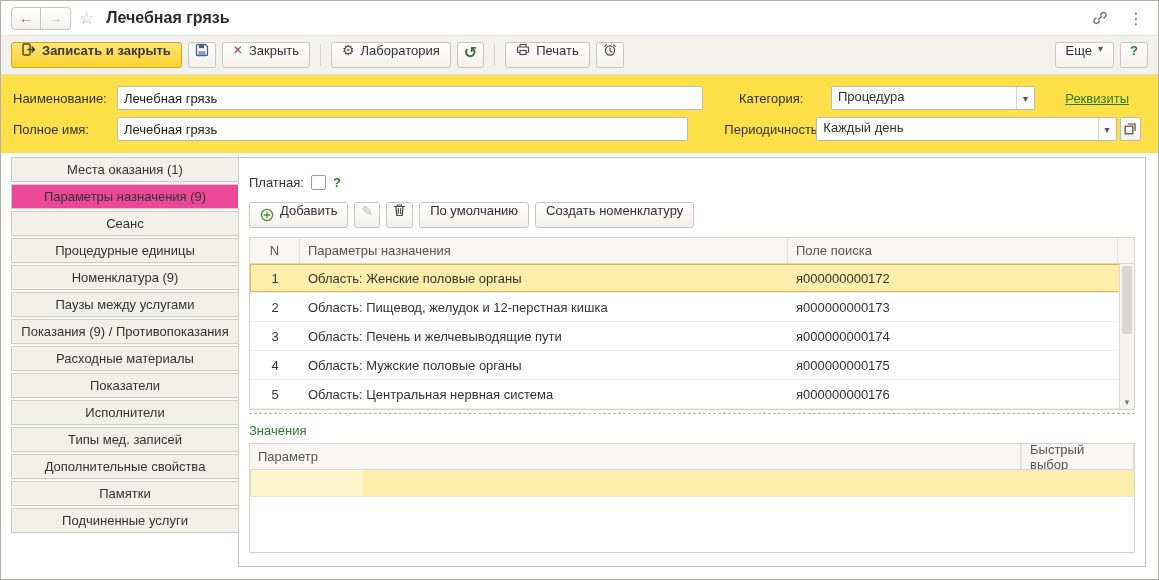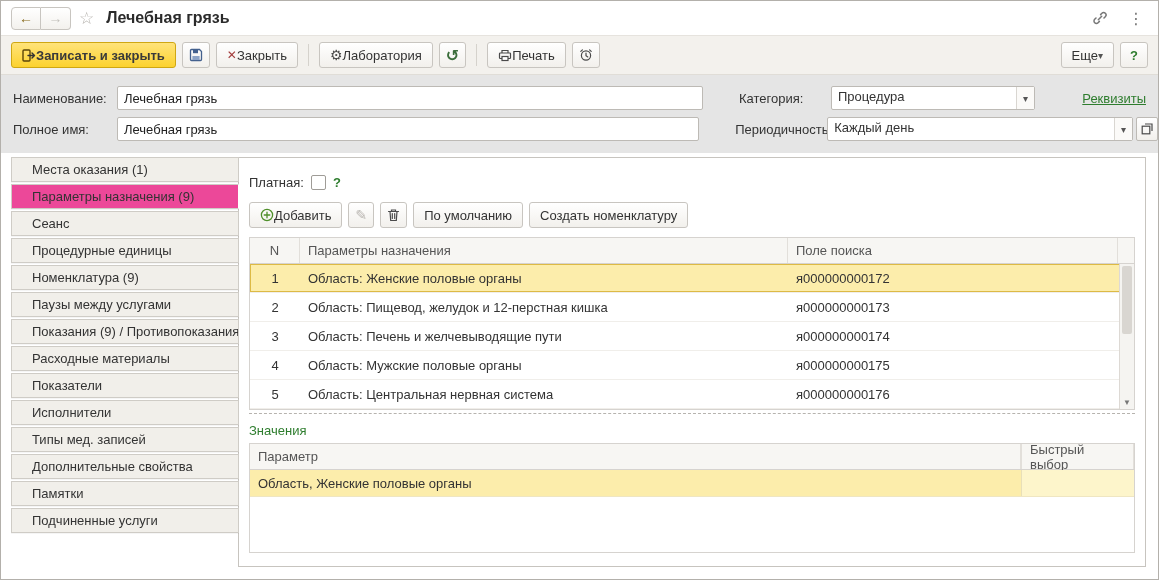--- a/index.html
+++ b/index.html
@@ -14,49 +14,49 @@
   .navbtn.back { border-radius:4px 0 0 4px; }
   .navbtn.fwd { border-radius:0 4px 4px 0; border-left:none; color:#c3c0bb; }
   .star { font-size:17px; color:#b8b5b0; cursor:pointer; }
   .page-title { font-size:16px; font-weight:bold; color:#2b2b2b; margin-left:4px; }
   .titlebar-right { margin-left:auto; display:flex; align-items:center; gap:16px; }
   .tb-ico { cursor:pointer; color:#777; display:flex; align-items:center; }
   .kebab { font-size:16px; color:#777; cursor:pointer; padding:0 4px; }
 
   
   .toolbar { height:40px; background:#f3f1ed; border-top:1px solid #e6e3de; border-bottom:1px solid #e0ddd7; display:flex; align-items:center; gap:6px; padding:0 10px; flex:0 0 auto; }
-  .btn { height:26px; display:inline-flex; align-items:center; padding:0 10px; background:linear-gradient(#fff,#f2f0ec); border:1px solid #c8c5c0; border-radius:3px; font-size:13px; color:#333; cursor:pointer; white-space:nowrap; }
+  .btn { height:26px; display:inline-flex; gap:6px; padding:0 10px; background:linear-gradient(#fff,#f2f0ec); border:1px solid #c8c5c0; border-radius:3px; font-size:13px; color:#333; cursor:pointer; white-space:nowrap; }
   .btn.icon-only { padding:0 6px; }
   .btn.primary { background:linear-gradient(#ffe37a,#fcd22f); border-color:#cfa713; font-weight:bold; color:#3a3a3a; }
   .vsep { width:1px; height:22px; background:#d5d2cc; margin:0 4px; }
   .toolbar-right { margin-left:auto; display:flex; gap:6px; }
   .glyph { font-size:14px; color:#4a4a4a; line-height:1; }
   .x-glyph { color:#a33c3c; font-size:12px; font-weight:bold; }
   .hist-glyph { font-size:16px; color:#3c6e3c; font-weight:bold; }
   .help-btn { color:#2e7d2e; font-weight:bold; width:28px; justify-content:center; }
   .dd-arrow { font-size:10px; color:#555; }
 
   
-  .form-header { padding:10px 0 6px 12px; background:#e5e5e5; flex:0 0 auto; }
+  .form-header { padding:10px 17px 6px 12px; background:#fde047; flex:0 0 auto; }
   .form-row { display:flex; align-items:center; height:26px; margin-bottom:5px; }
   .flabel { width:104px; color:#333; flex:0 0 auto; }
   .text-input { width:586px; height:24px; border:1px solid #bdbab5; border-radius:2px; padding:0 6px; font-size:13px; font-family:inherit; color:#222; }
   .rlabel { margin-left:36px; width:92px; flex:0 0 auto; }
   .combo { display:inline-flex; align-items:stretch; height:24px; border:1px solid #bdbab5; border-radius:2px; background:#fff; cursor:pointer; }
   .combo .val { flex:1; padding:2px 6px; white-space:nowrap; overflow:hidden; }
   .combo .arrow { width:18px; border-left:1px solid #d9d6d1; display:flex; align-items:center; justify-content:center; font-size:10px; color:#555; background:#fbfaf8; }
   .combo.category { width:204px; }
   .combo.period { width:308px; }
   .mini-btn { width:22px; height:24px; margin-left:3px; border:1px solid #bdbab5; border-radius:2px; background:linear-gradient(#fff,#f2f0ec); display:flex; align-items:center; justify-content:center; cursor:pointer; }
   .green-link { color:#2e7d2e; text-decoration:underline; cursor:pointer; margin-left:auto; margin-right:12px; }
 
   
   .body { flex:1; display:flex; padding:2px 12px 12px 10px; background:#fff; min-height:0; }
   .tabs { width:228px; flex:0 0 auto; display:flex; flex-direction:column; gap:2px; padding-top:2px; position:relative; z-index:2; }
-  .tab { height:25px; line-height:23px; padding:0 20px; background:#f1efea; border:1px solid #cfccc6; color:#333; white-space:nowrap; overflow:hidden; cursor:pointer; box-shadow:0 1px 0 rgba(0,0,0,0.04); }
+  .tab { height:25px; line-height:23px; padding:0 9px; background:#f1efea; border:1px solid #cfccc6; color:#333; white-space:nowrap; overflow:hidden; cursor:pointer; box-shadow:0 1px 0 rgba(0,0,0,0.04);text-align:center; }
   .tab.active { background:#ec4899; border-right-color:#fff; font-weight:normal; }
 
   .panel { flex:1; margin-left:-1px; margin-top:2px; border:1px solid #c7c4bf; background:#fff; padding:13px 10px; display:flex; flex-direction:column; min-width:0; }
   .paid-row { display:flex; align-items:center; gap:7px; height:22px; flex:0 0 auto; }
   .checkbox { width:15px; height:15px; border:1px solid #9f9c97; border-radius:2px; background:#fff; cursor:pointer; }
   .hint { color:#2e7d2e; font-weight:bold; cursor:pointer; }
 
   .cmd-row { display:flex; align-items:center; gap:6px; margin-top:9px; flex:0 0 auto; }
   .add-glyph { display:flex; align-items:center; }
   .pencil { font-size:14px; color:#b9b6b1; }
@@ -302,21 +302,20 @@
       <div class="dashed-sep"></div>
 
       <div class="values-title">Значения</div>
 
       <div class="vtable">
         <div class="thead">
           <div class="th c-p">Параметр</div>
           <div class="th c-q">Быстрый выбор</div>
         </div>
         <div class="vrow">
-          <div class="td c-p">Область, Женские половые органы</div>
           <div class="td c-q"></div>
         </div>
         <div class="vfiller"></div>
       </div>
 
     </div>
   </div>
 </div>
 
 </body></html>

